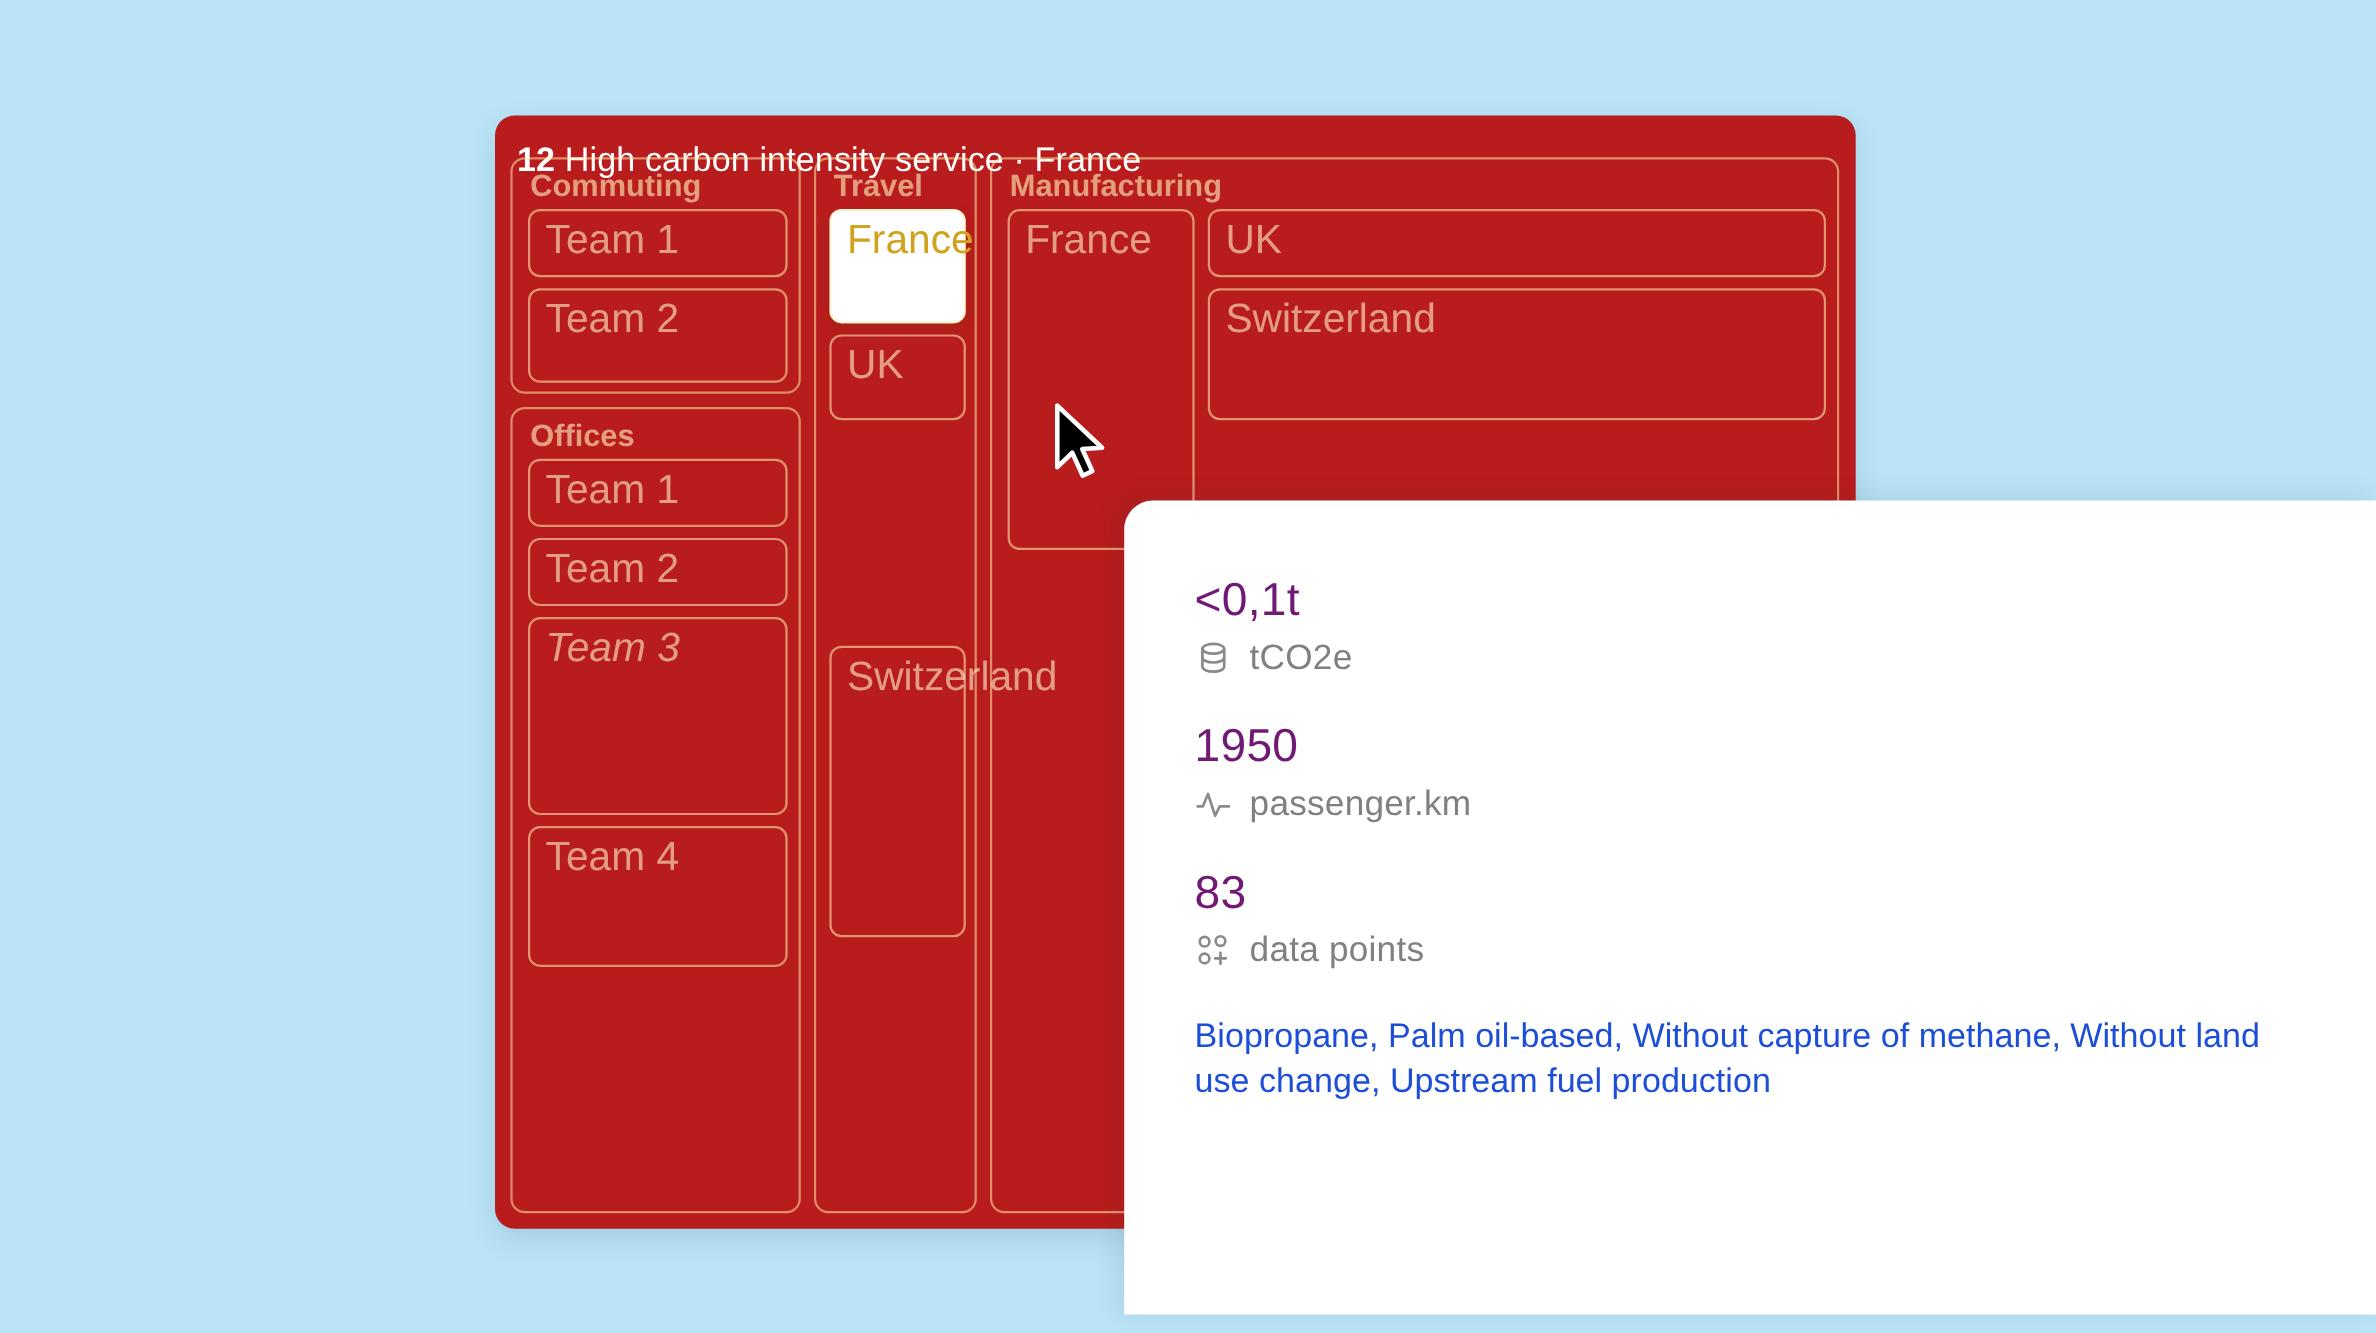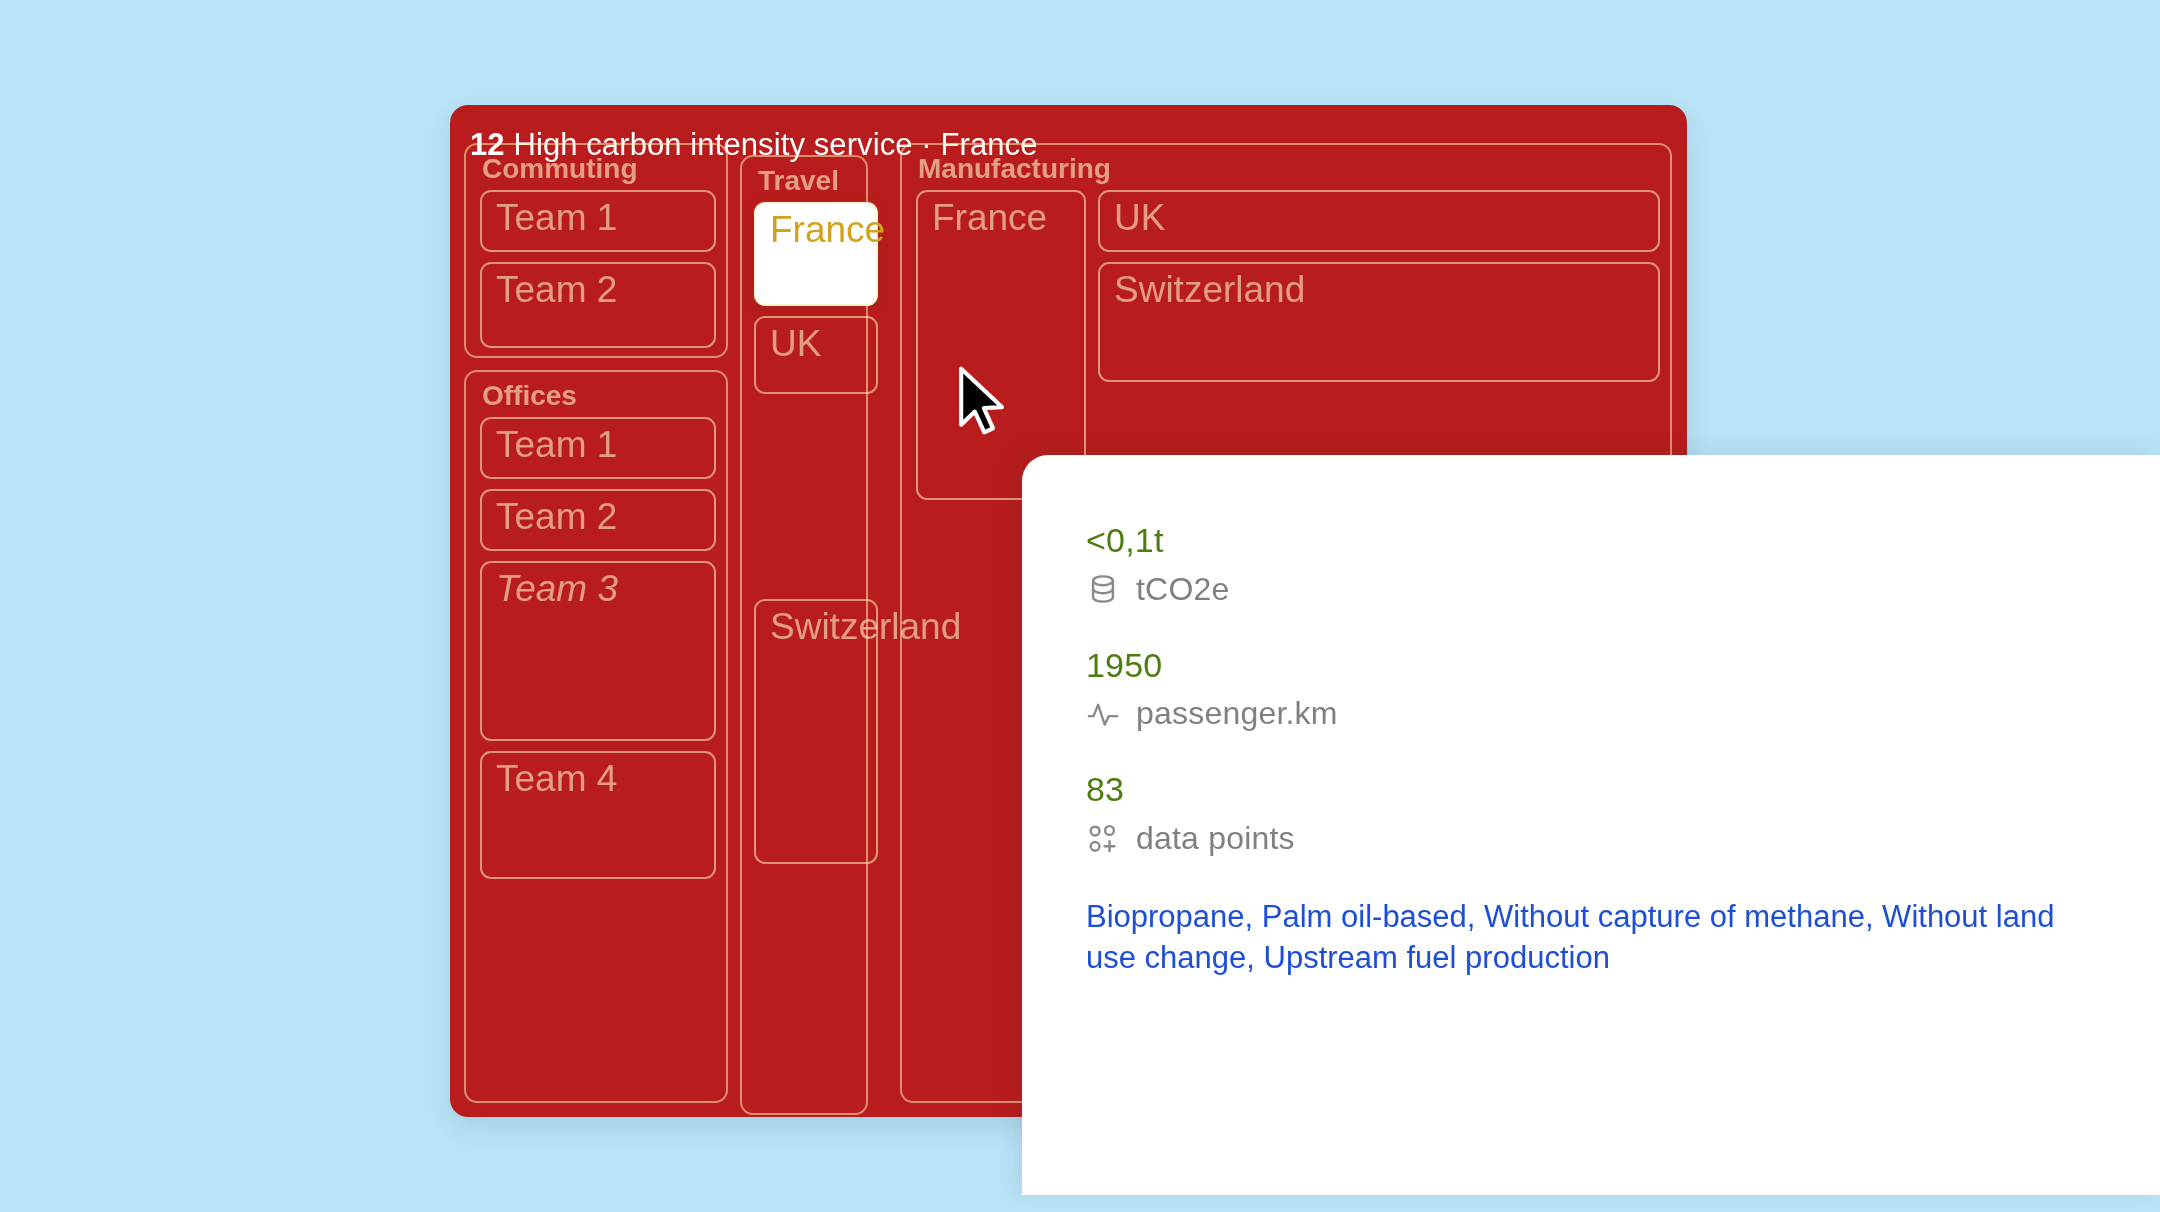--- a/index.html
+++ b/index.html
@@ -81,21 +81,21 @@
   }
   .tile.selected .tile-label {
     color: #d0a21e;
   }
 
   
   
   #group-commuting { left: 14px;  top: 38px;  width: 264px; height: 215px; }
   #group-offices   { left: 14px;  top: 265px; width: 264px; height: 733px; }
   
-  #group-travel    { left: 290px; top: 38px;  width: 128px; height: 960px; margin-top: 12px; }
+  #group-travel    { left: 290px; top: 38px;  width: 148px; height: 960px; }
   
   #group-manufacturing { left: 450px; top: 38px; width: 772px; height: 960px; }
 
   
   #tile-commuting-team1 { left: 14px; top: 45px; width: 236px; height: 62px; }
   #tile-commuting-team2 { left: 14px; top: 117px; width: 236px; height: 86px; }
   
   #tile-offices-team1 { left: 14px; top: 45px;  width: 236px; height: 62px; }
   #tile-offices-team2 { left: 14px; top: 117px; width: 236px; height: 62px; }
   #tile-offices-team3 { left: 14px; top: 189px; width: 236px; height: 180px; font-style: italic; }
@@ -121,22 +121,22 @@
     border-top-left-radius: 26px;
     box-shadow: -6px -4px 22px rgba(30, 60, 80, 0.10);
     box-sizing: border-box;
     padding: 68px 56px 0 64px;
   }
 
   .metric {
     margin-bottom: 40px;
   }
   .metric-value {
-    font-size: 34px;
-    color: #4d7c0f;
+    font-size: 42px;
+    color: #701a75;
     line-height: 1.05;
     margin-bottom: 12px;
     letter-spacing: 0.2px;
   }
   .metric-row {
     display: flex;
     align-items: center;
     gap: 16px;
   }
   .metric-icon {

